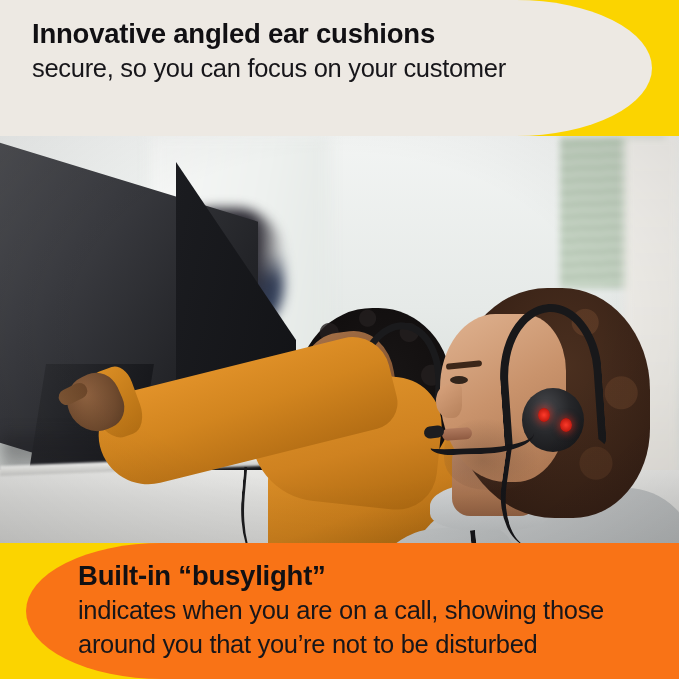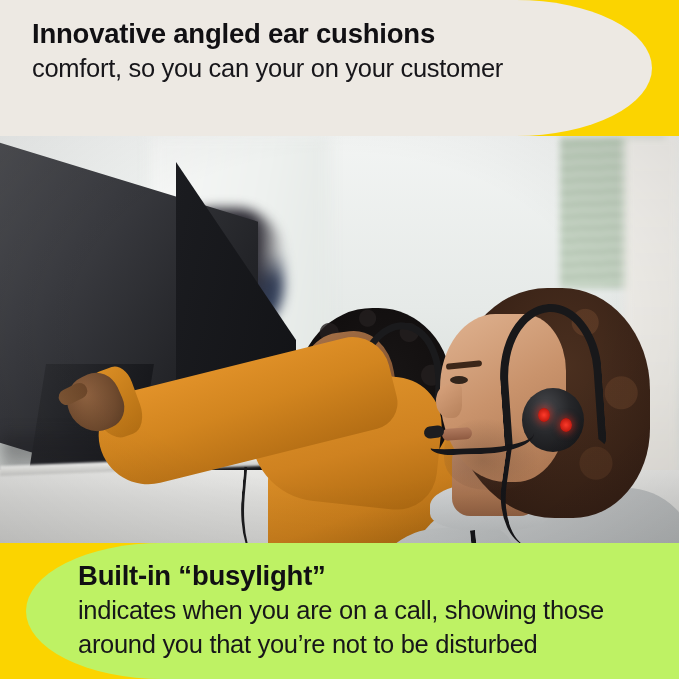--- a/index.html
+++ b/index.html
@@ -370,21 +370,21 @@
     position: absolute;
     left: 0; top: 543px;
     width: 679px; height: 136px;
     background: #FBD400;
     overflow: hidden;
   }
   .bottom-panel {
     position: absolute;
     left: 26px; top: 0;
     width: 653px; height: 136px;
-    background: #bef264;
+    background: #f97316;
     border-top-left-radius: 136px 68px;
     border-bottom-left-radius: 136px 68px;
   }
   .bottom-text {
     position: absolute;
     left: 52px; top: 15px;
     width: 610px;
   }
 
   
@@ -409,21 +409,21 @@
 </style>
 </head>
 <body>
 
 <div class="poster">
 
   <div class="top-band">
     <div class="top-panel">
       <div class="top-text">
         <p class="headline">Innovative angled ear cushions</p>
-        <p class="subline">comfort, so you can your on your customer</p>
+        <p class="subline">secure, so you can focus on your customer</p>
       </div>
     </div>
   </div>
 
   <div class="photo">
 
     <div class="ph-layer bg-wall"></div>
     <div class="ph-layer bg-window-left"></div>
     <div class="ph-layer bg-blinds"></div>
     <div class="ph-layer bg-wall-right"></div>

